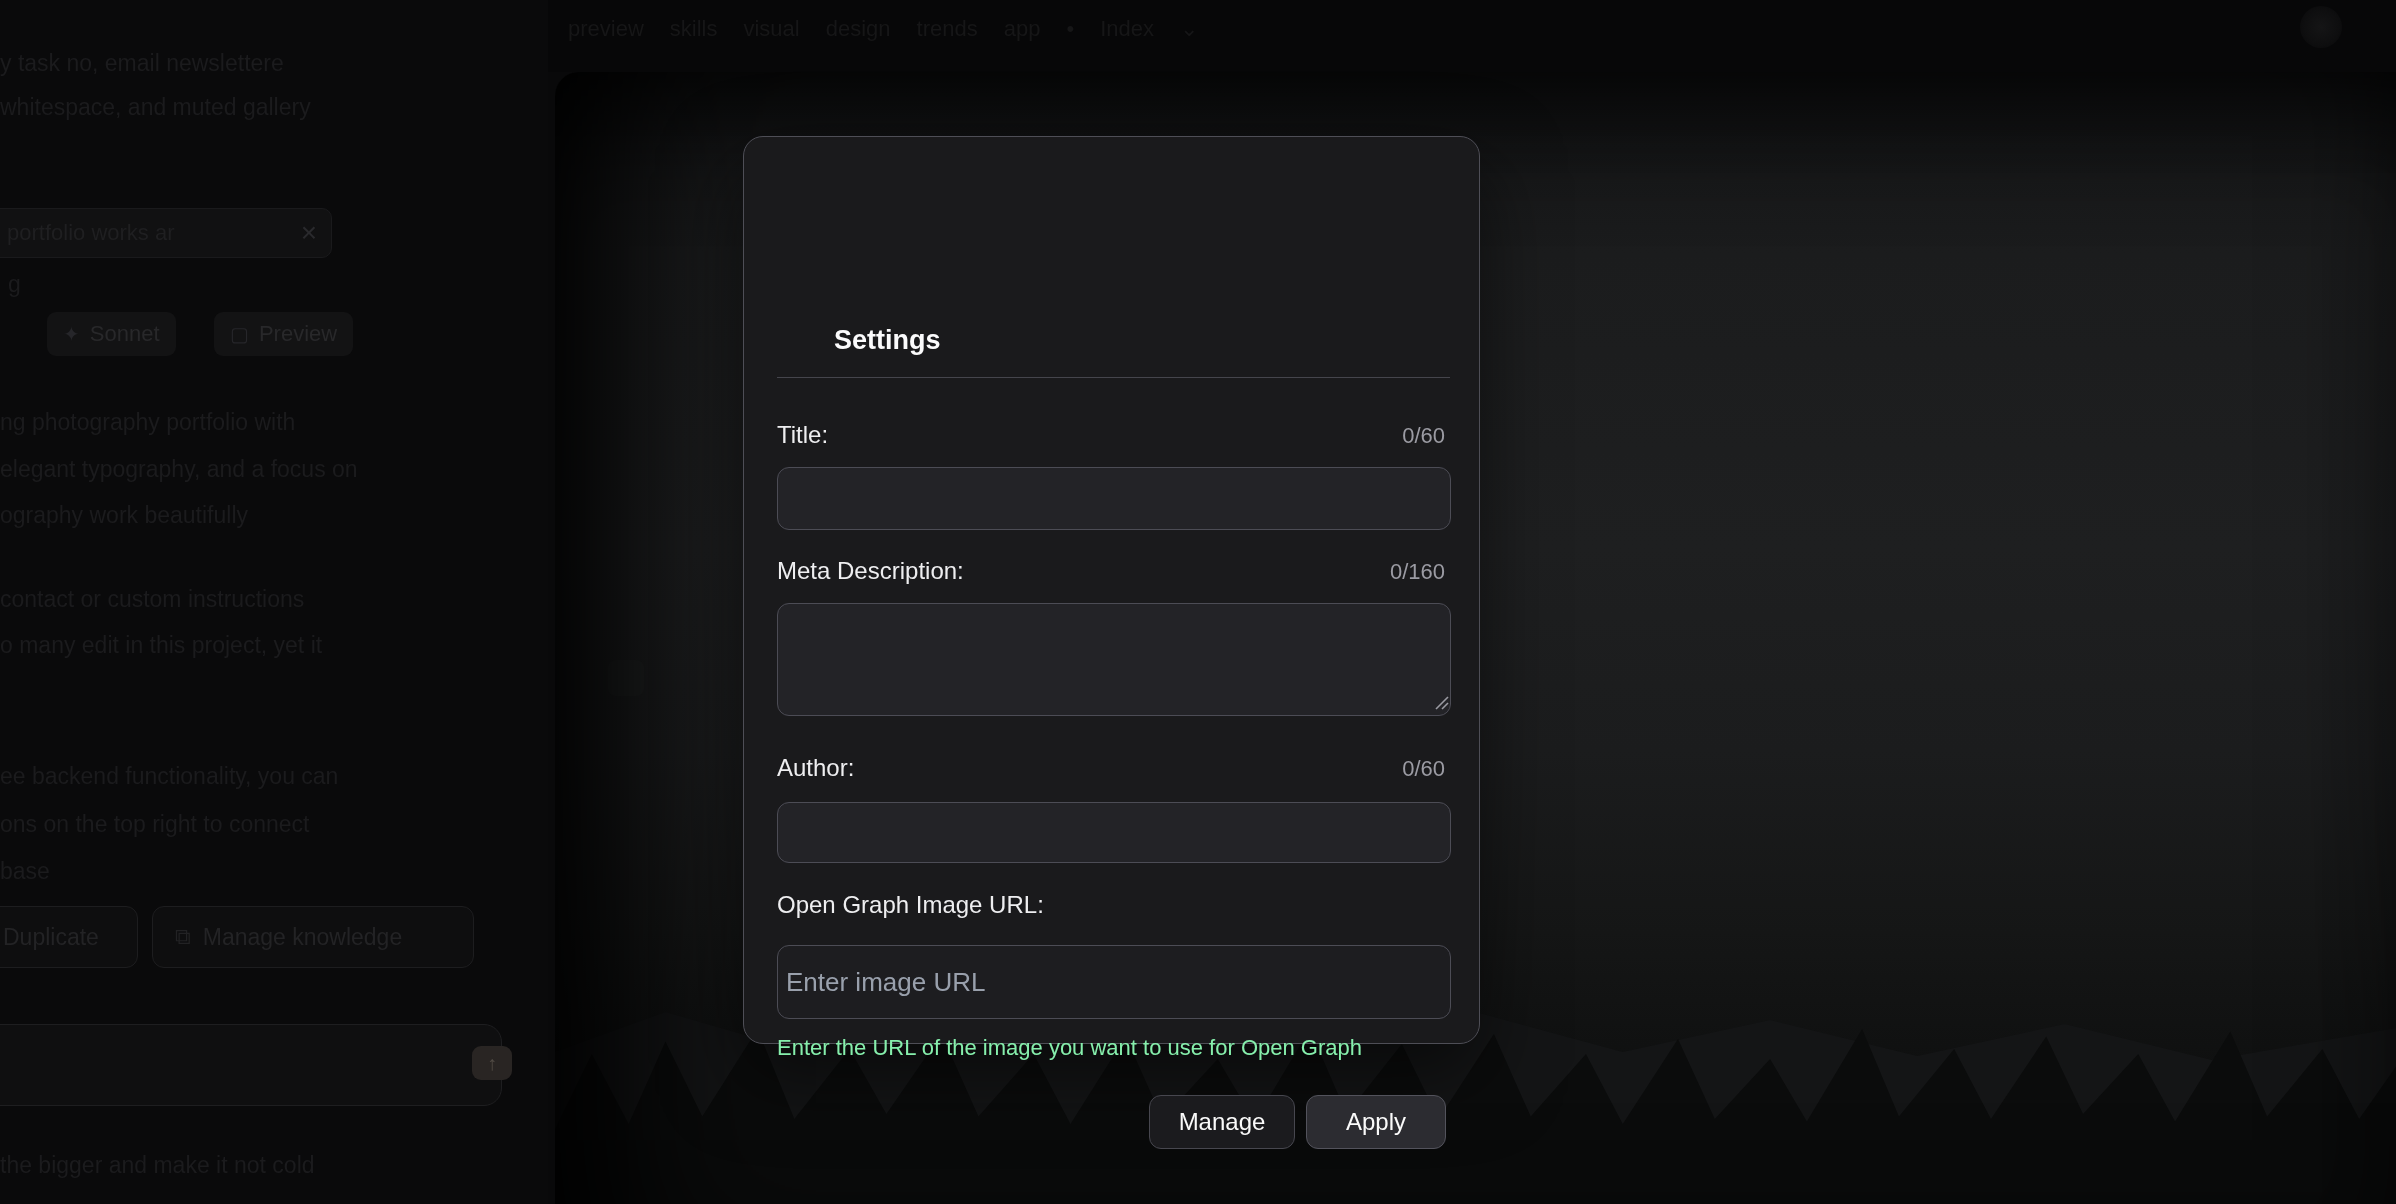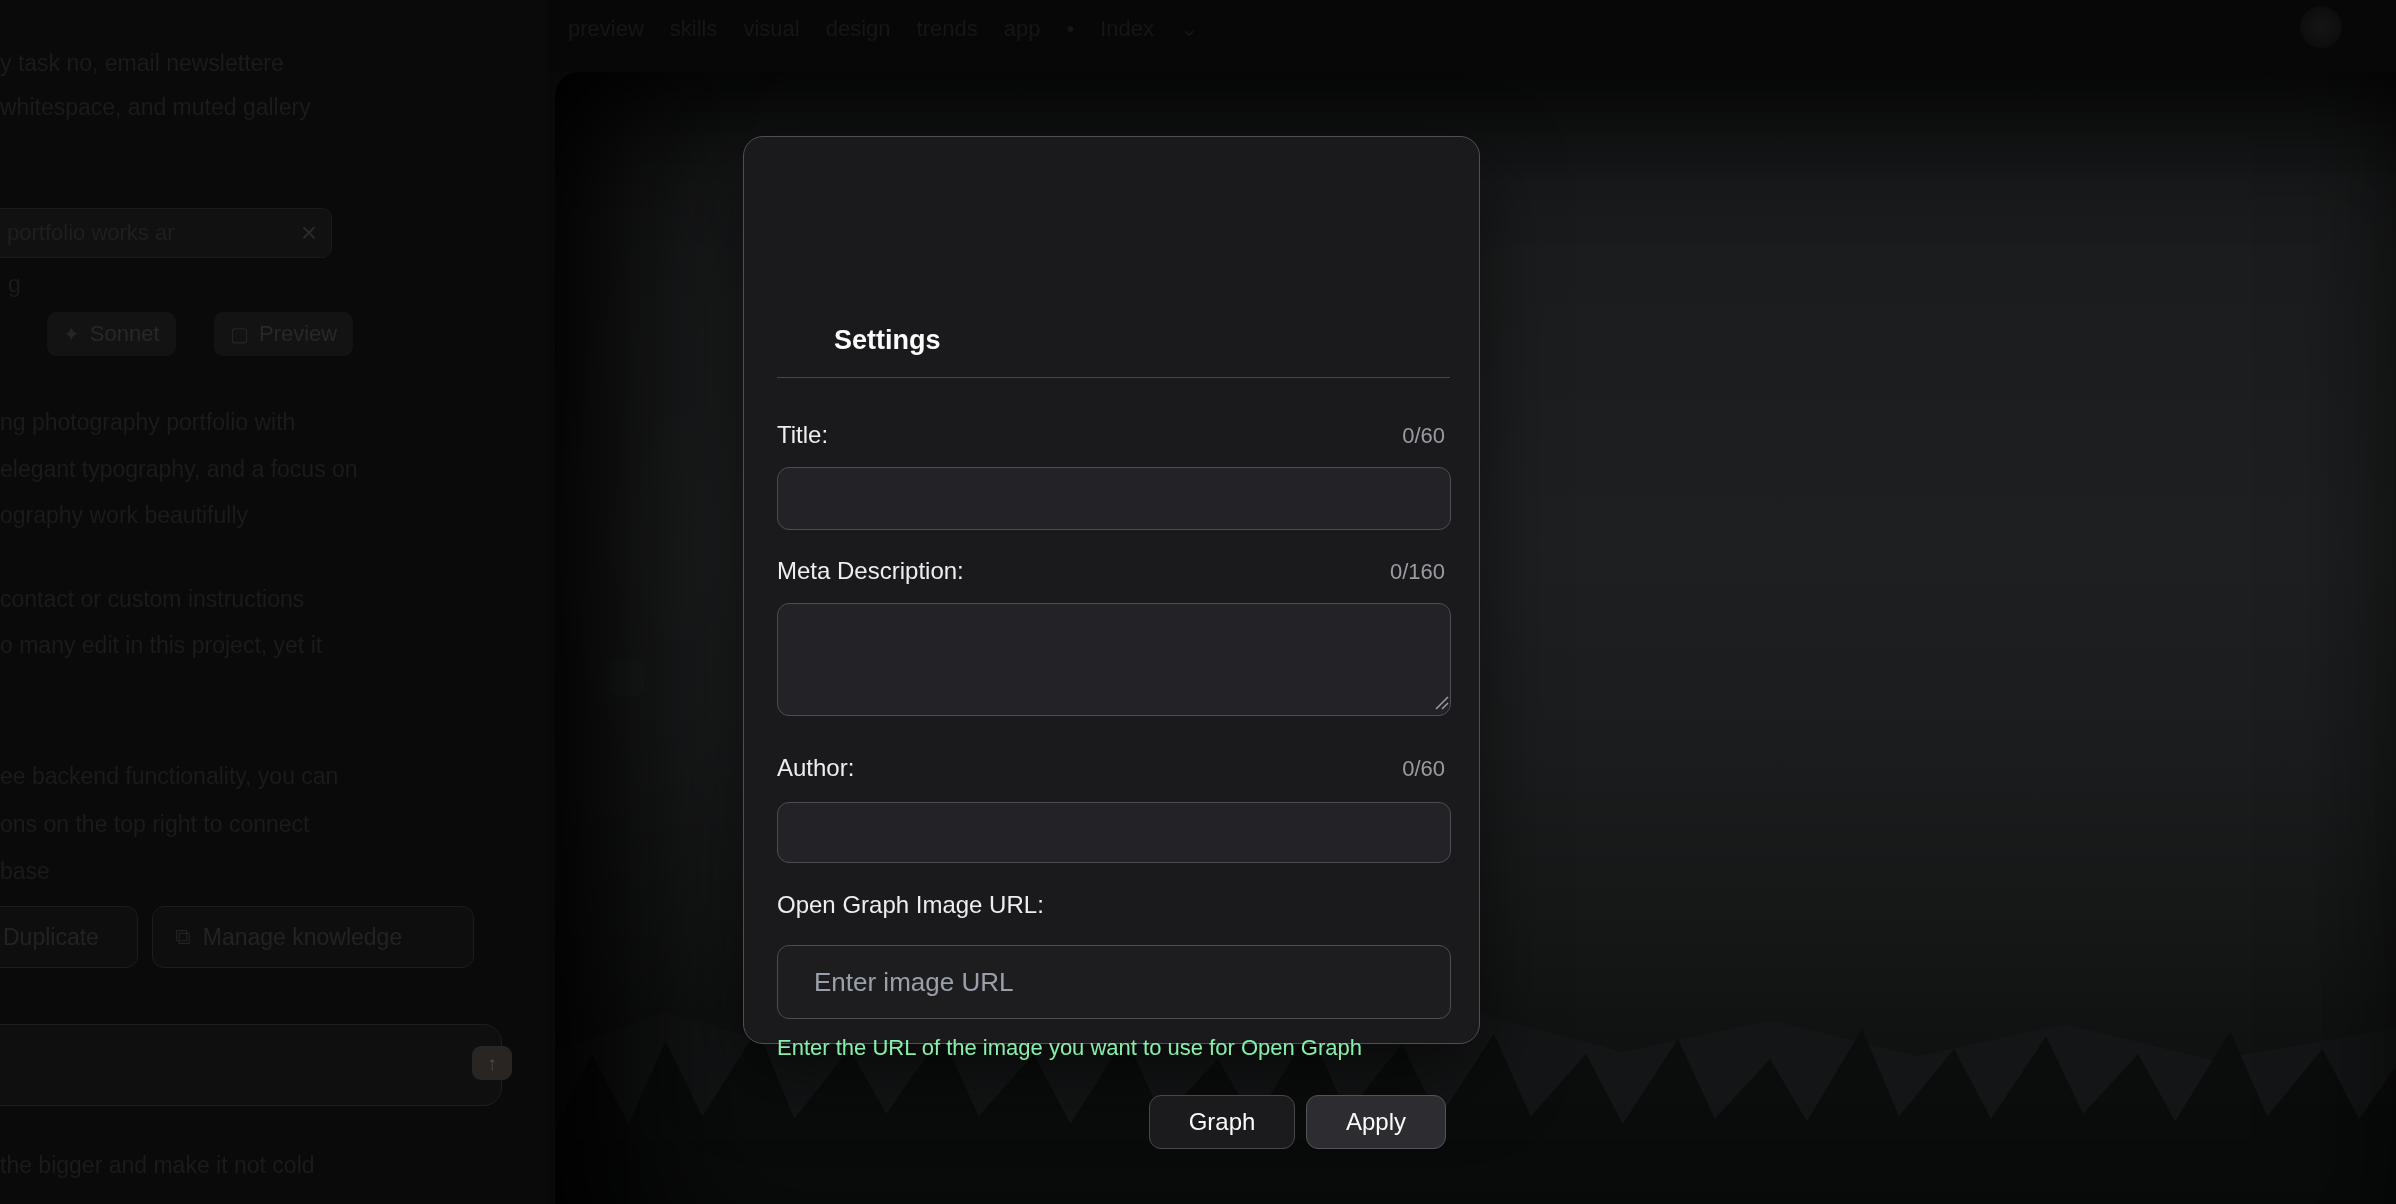--- a/index.html
+++ b/index.html
@@ -68,21 +68,21 @@
            background:#1a1a1c; border:1px solid #4e4e56; border-radius:20px; z-index:10;
            box-shadow:0 30px 80px rgba(0,0,0,.55); }
   .modal-title { position:absolute; left:90px; top:188px; font-size:27px; font-weight:600; color:#fbfbfc; }
   .modal-divider { position:absolute; left:33px; top:240px; width:673px; height:1px; background:#45454c; }
 
   .field-label { position:absolute; left:33px; font-size:24px; color:#eeeef0; }
   .field-counter { position:absolute; right:34px; font-size:22px; color:#9b9ba3; }
 
   .field-input { position:absolute; left:33px; width:674px; background:#232327;
                  border:1px solid #4c4c55; border-radius:12px; color:#f0f0f2;
-                 font-size:26px; font-family:"Liberation Sans", sans-serif; padding:0 36px; outline:none; }
+                 font-size:26px; font-family:"Liberation Sans", sans-serif; padding:0 8px; outline:none; }
   .field-textarea { position:absolute; left:33px; width:674px; background:#232327;
                     border:1px solid #4c4c55; border-radius:12px; color:#f0f0f2; resize:none;
                     font-size:26px; font-family:"Liberation Sans", sans-serif; padding:14px 20px; outline:none; }
   .url-input { background:#1d1d20; }
   .url-input::placeholder { color:#99a0ac; opacity:1; }
   .resize-grip { position:absolute; left:686px; top:554px; width:20px; height:20px; pointer-events:none; }
 
   .helper-text { position:absolute; left:33px; top:898px; width:674px; font-size:22px; color:#86efac; }
 
   .modal-actions { position:absolute; right:33px; top:958px; display:flex; gap:11px; }
@@ -180,16 +180,16 @@
 
   <div class="field-label" style="top:617px">Author:</div>
   <div class="field-counter" style="top:619px">0/60</div>
   <input class="field-input" style="top: 665px; height: 61px;" type="text" value="">
 
   <div class="field-label" style="top:754px">Open Graph Image URL:</div>
   <input class="field-input url-input" style="top: 808px; height: 74px;" type="text" placeholder="Enter image URL">
   <div class="helper-text">Enter the URL of the image you want to use for Open Graph</div>
 
   <div class="modal-actions">
-    <div class="btn btn-cancel">Graph</div>
+    <div class="btn btn-cancel">Manage</div>
     <div class="btn btn-apply">Apply</div>
   </div>
 </div>
 
 </body></html>

